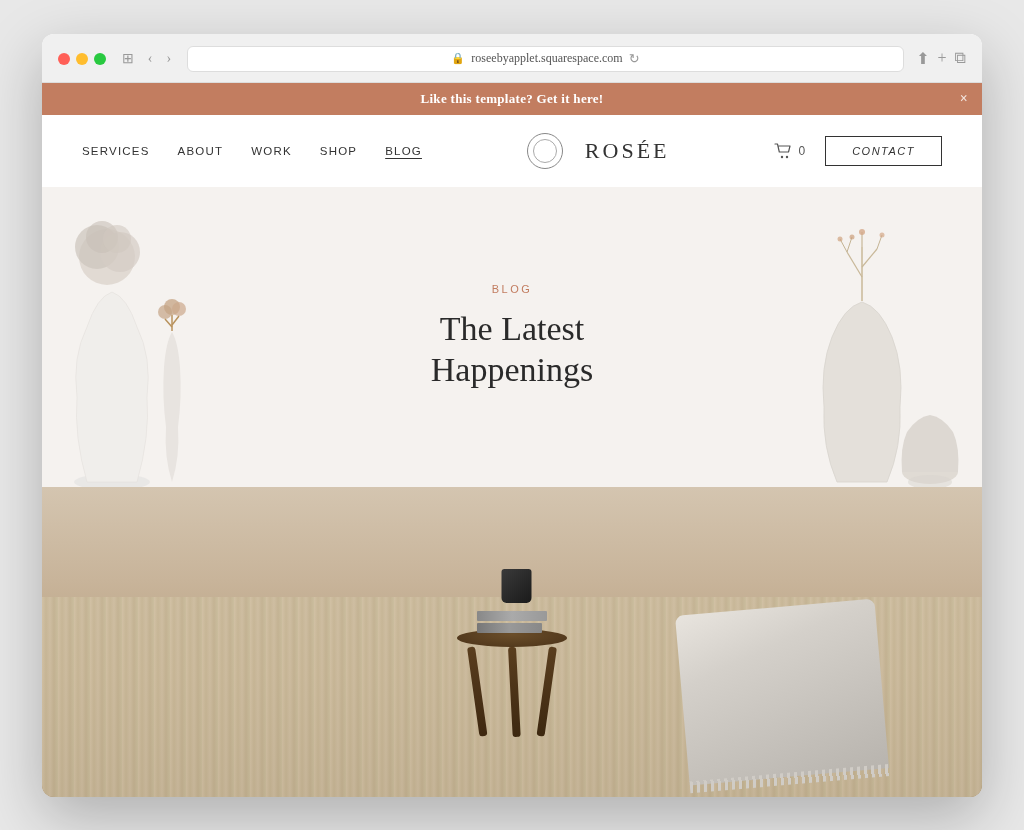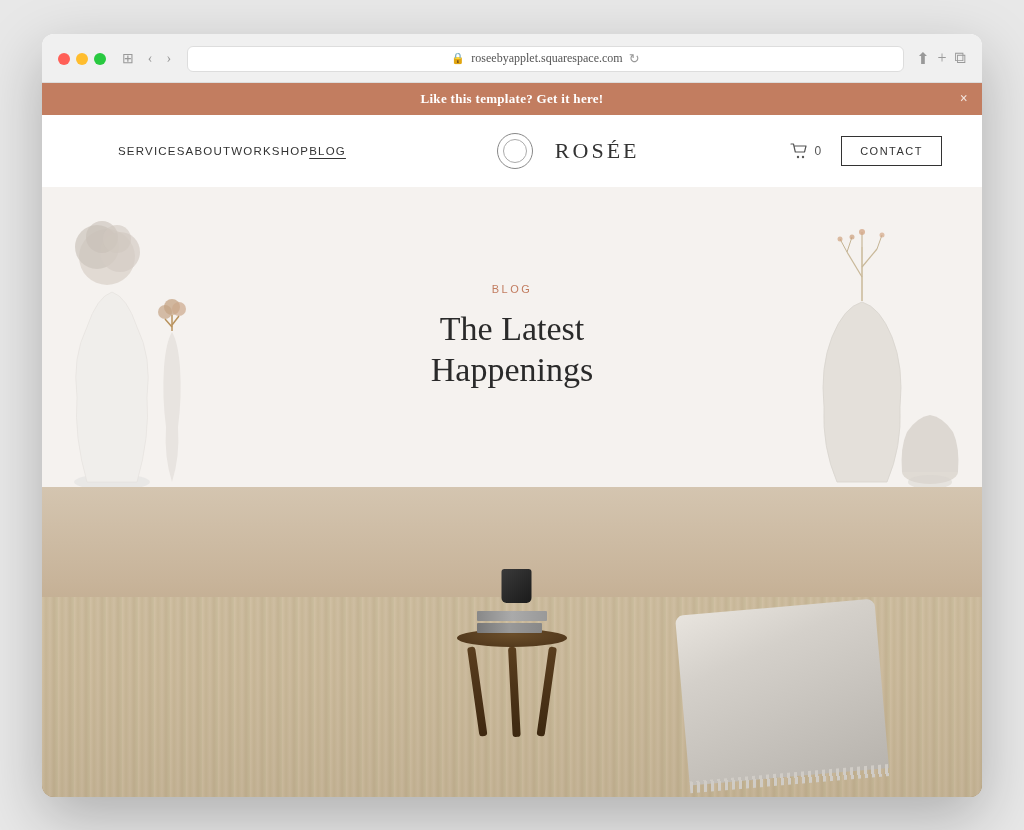--- a/index.html
+++ b/index.html
@@ -120,22 +120,22 @@
     .nav {
       display: flex;
       align-items: center;
       justify-content: space-between;
       padding: 18px 40px;
       background: #fff;
     }
 
     .nav-left {
       display: flex;
-      align-items: center;
-      margin-left: 36px;
+      gap: 28px;
+      align-items: center;
     }
 
     .nav-left a {
       text-decoration: none;
       color: #333;
       font-size: 11.5px;
       letter-spacing: 1.2px;
       text-transform: uppercase;
       font-family: 'Arial', sans-serif;
     }
@@ -186,28 +186,29 @@
       display: flex;
       align-items: center;
       gap: 6px;
       font-size: 12px;
       color: #555;
       font-family: 'Arial', sans-serif;
     }
 
     .contact-btn {
       border: 1.5px solid #333;
-      padding: 8px 18px;
+      padding: 8px 26px;
       font-size: 11px;
       letter-spacing: 1.5px;
       text-transform: uppercase;
       font-family: 'Arial', sans-serif;
       color: #333;
       background: #fff;
       cursor: pointer;
+      font-style: italic;
     }
 
     
     .hero {
       position: relative;
       background: #f5f2ef;
       min-height: 300px;
       display: flex;
       align-items: center;
       justify-content: center;

